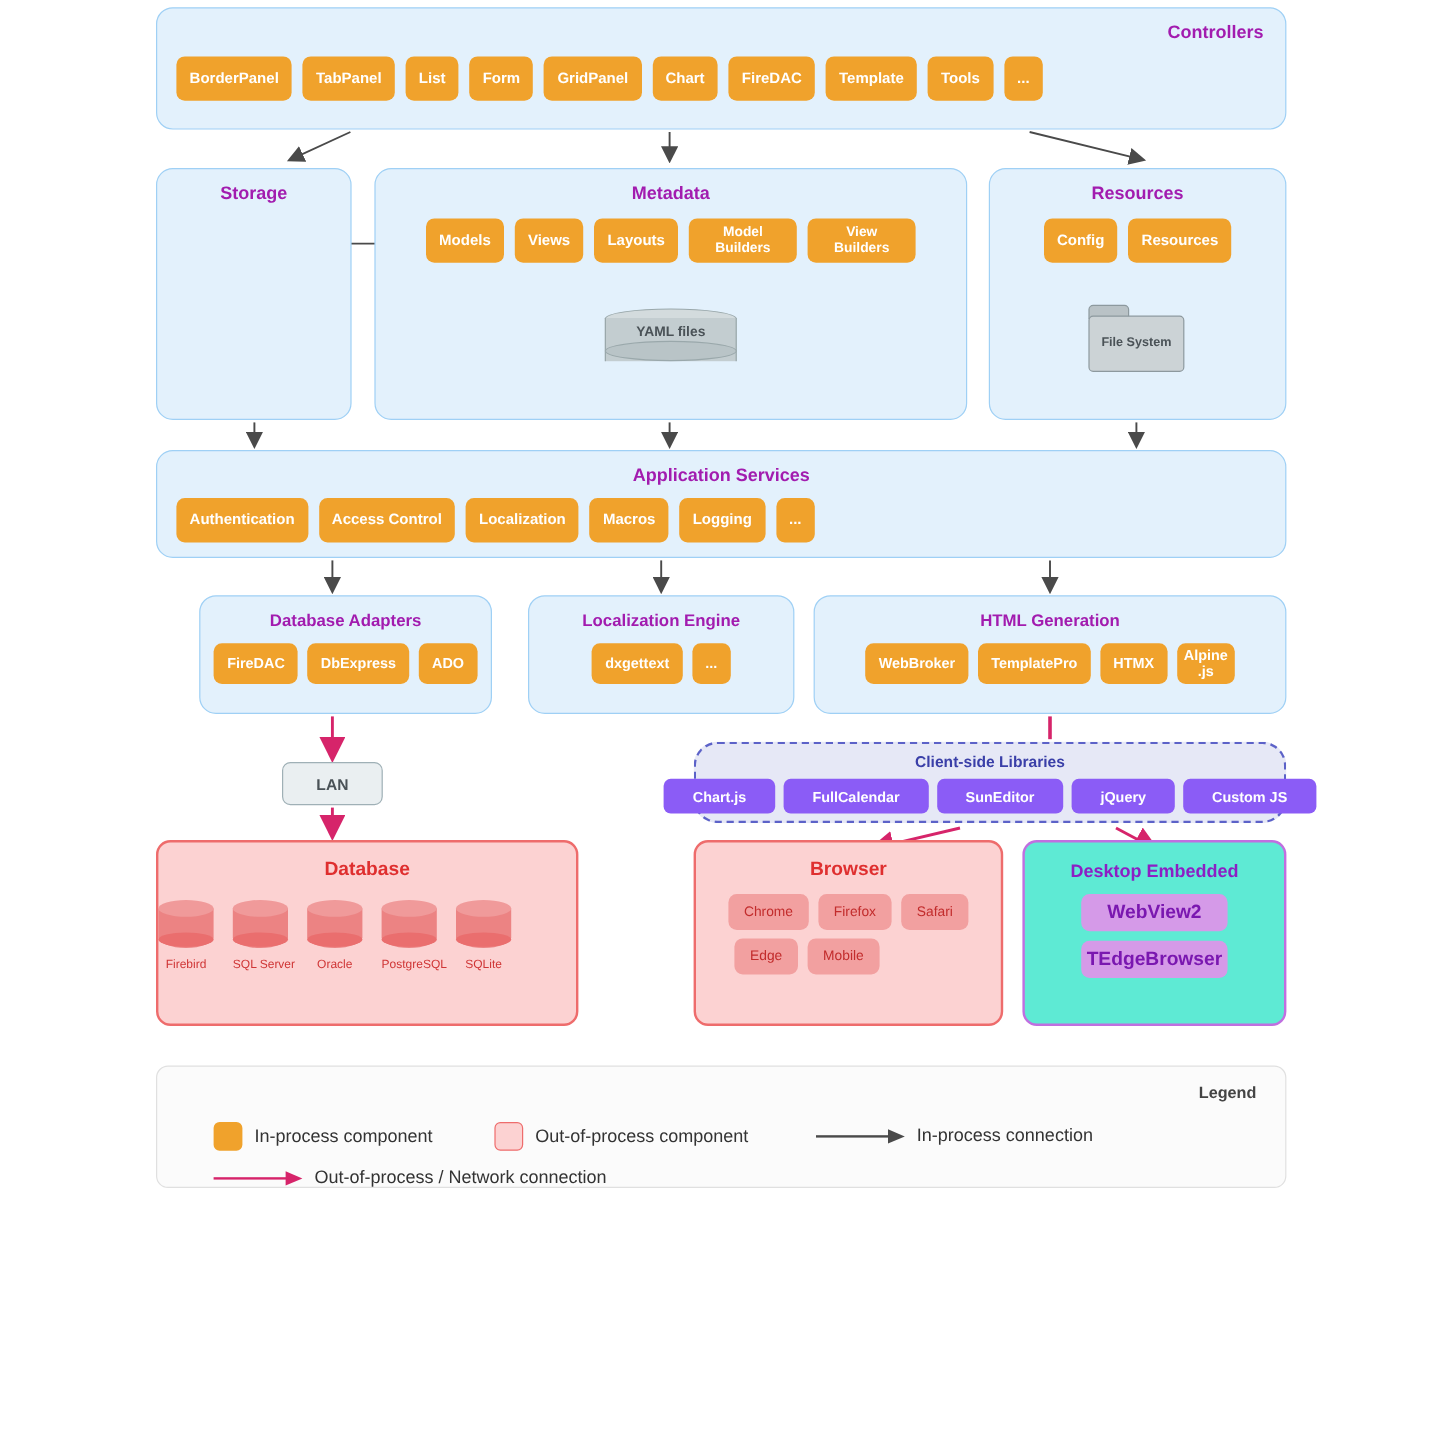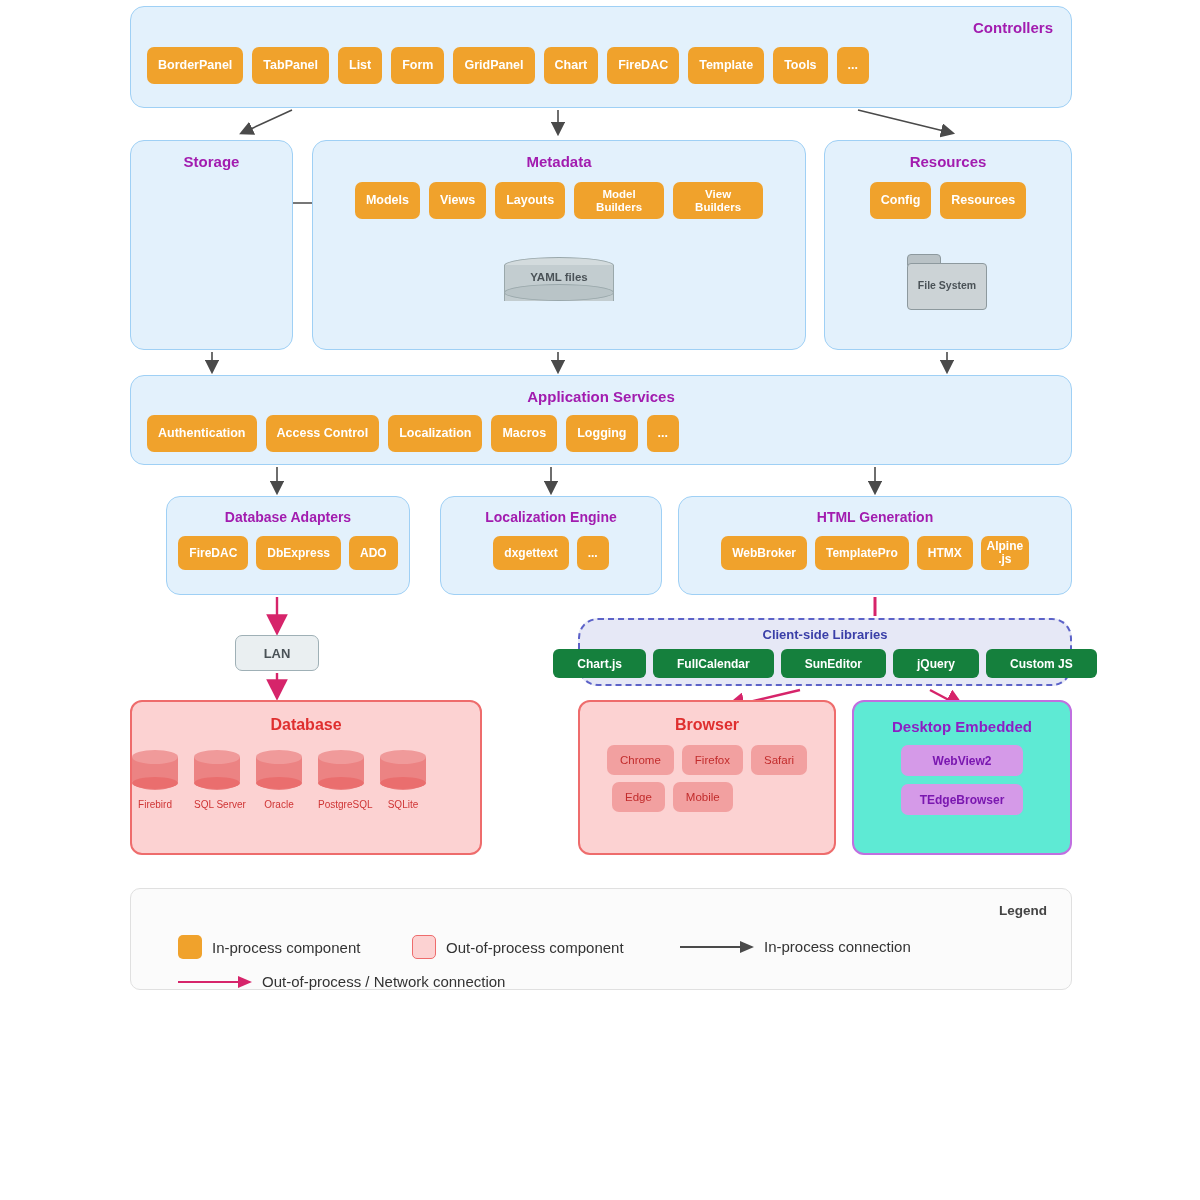--- a/index.html
+++ b/index.html
@@ -68,21 +68,21 @@
   #dbadapters .chip, #localization .chip, #htmlgen .chip { font-size:12px; height:34px; }
 
   
   #clientlibs {
     position:absolute; left:578px; top:618px; width:494px; height:68px;
     background:#e6e8f6; border:2px dashed #5c62c8; border-radius:20px;
   }
   #clientlibs .grp-title { font-size:13px; color:#3a3fa8; padding-top:7px; }
   #clientlibs .chips { margin-top:7px; justify-content:center; gap:7px; padding:0 10px; }
   .chip-js {
-    background:#15803d; color:#fff; font-weight:bold; font-size:12px;
+    background:#8b5cf6; color:#fff; font-weight:bold; font-size:12px;
     border-radius:6px; height:29px; padding:0 24px;
     display:flex; align-items:center; justify-content:center; white-space:nowrap;
   }
 
   
   .oop {
     position:absolute; background:#fcd2d2; border:2px solid #ee6c6c; border-radius:12px;
   }
   .oop .grp-title { color:#df2f2f; font-size:16px; padding-top:14px; }
 
@@ -113,21 +113,21 @@
   .db-label { font-size:10px; color:#cf3535; margin-top:5px; white-space:nowrap; }
 
   .br-row { display:flex; justify-content:center; gap:8px; margin-top:11px; }
   .br-chip {
     background:#f2a0a0; color:#c22c2c; font-size:11.5px; border-radius:7px;
     height:30px; padding:0 13px; display:flex; align-items:center; justify-content:center;
     white-space:nowrap;
   }
   .de-row { display:flex; justify-content:center; margin-top:10px; }
   .de-chip {
-    background:#d59ae8; color:#7a17b0; font-weight:bold; font-size:12px;
+    background:#d59ae8; color:#7a17b0; font-weight:bold; font-size:16px;
     border-radius:7px; height:31px; width:122px;
     display:flex; align-items:center; justify-content:center; white-space:nowrap;
   }
 
   
   #yaml { position:absolute; left:504px; top:257px; width:110px; height:52px; }
   #yaml .y-top { position:absolute; left:0; top:0; width:110px; height:17px;
     background:#d3dbdd; border:1px solid #9aa8ab; border-radius:50%; }
   #yaml .y-body { position:absolute; left:0; top:8px; width:110px; height:36px;
     background:#c3cdd0; border-left:1px solid #9aa8ab; border-right:1px solid #9aa8ab; }

